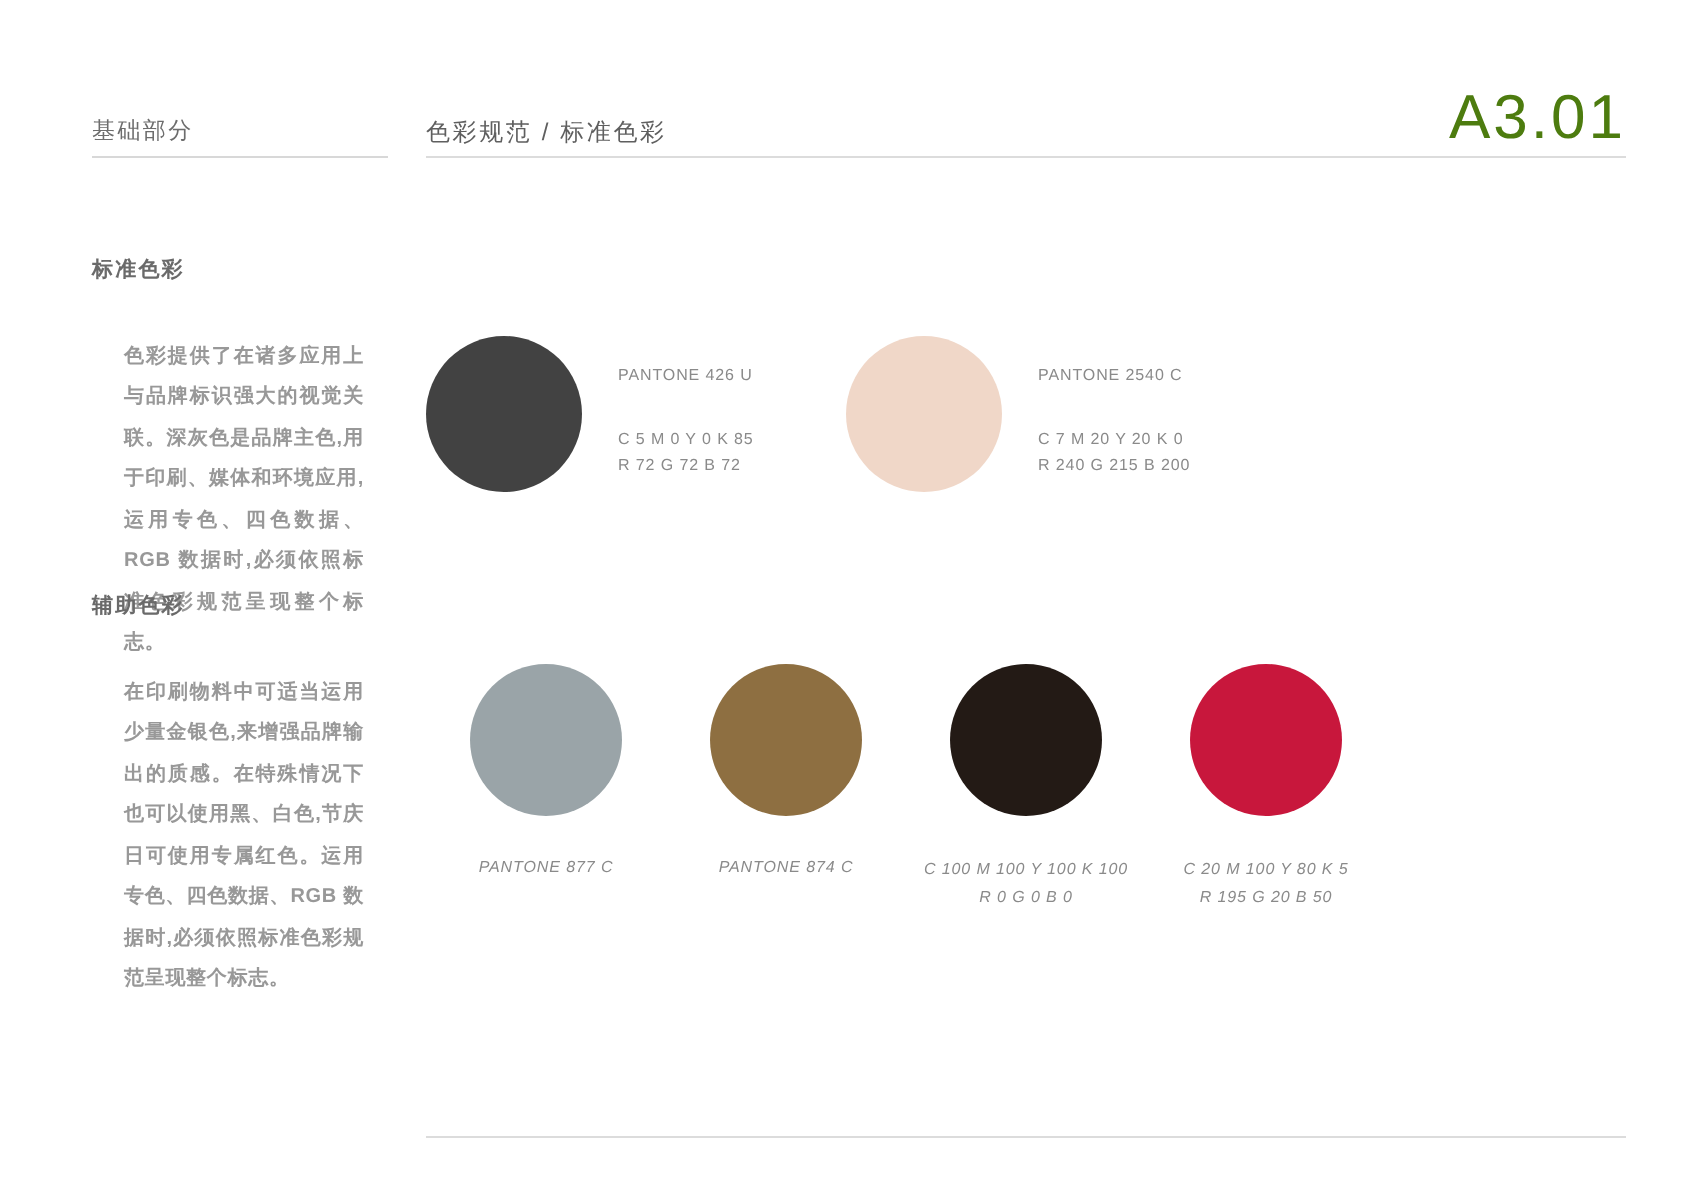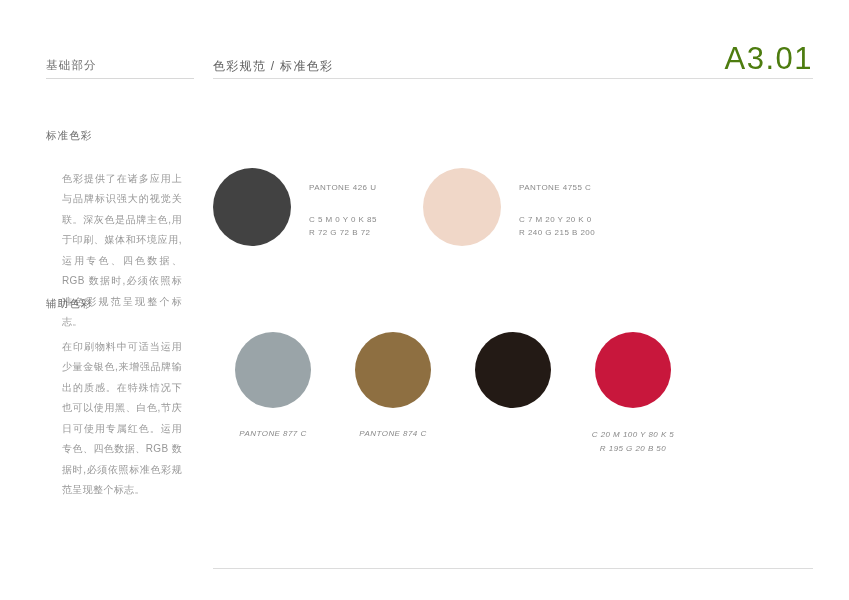--- a/index.html
+++ b/index.html
@@ -75,20 +75,21 @@
     letter-spacing: 1.5px;
     color: #4d7c0f;
     white-space: nowrap;
   }
 
   
   .side-block {
     position: absolute;
     left: 46px;
     width: 152px;
+    font-weight: bold;
   }
   .side-block.b1 { top: 128px; }
   .side-block.b2 { top: 296px; }
 
   .side-title {
     font-size: 10.5px;
     letter-spacing: 1.1px;
     color: #6a6a6a;
     margin: 0 0 26px 0;
     line-height: 1.4;
@@ -228,21 +229,21 @@
         <div class="color-values">
           <div class="cmyk-line">C 5 M 0 Y 0 K 85</div>
           <div class="rgb-line">R 72 G 72 B 72</div>
         </div>
       </div>
     </div>
 
     <div class="sw-primary">
       <div class="circle-lg" style="background-color: rgb(240, 215, 200);"></div>
       <div class="sw-text">
-        <div class="pantone-name">PANTONE 4755 C</div>
+        <div class="pantone-name">PANTONE 2540 C</div>
         <div class="color-values">
           <div class="cmyk-line">C 7 M 20 Y 20 K 0</div>
           <div class="rgb-line">R 240 G 215 B 200</div>
         </div>
       </div>
     </div>
 
   </div>
 
   <div class="swatch-row row-secondary">
@@ -260,20 +261,25 @@
       <div class="circle-md" style="background-color: rgb(142, 111, 65);"></div>
       <div class="sw-text">
         <div class="pantone-name">PANTONE 874 C</div>
         <div class="cmyk-line"></div>
         <div class="rgb-line"></div>
       </div>
     </div>
 
     <div class="sw-secondary">
       <div class="circle-md" style="background-color: rgb(35, 26, 21);"></div>
+      <div class="sw-text">
+        <div class="pantone-name"></div>
+        <div class="cmyk-line">C 100 M 100 Y 100 K 100</div>
+        <div class="rgb-line">R 0 G 0 B 0</div>
+      </div>
     </div>
 
 
     <div class="sw-secondary">
       <div class="circle-md" style="background-color: rgb(200, 23, 60);"></div>
       <div class="sw-text">
         <div class="pantone-name"></div>
         <div class="cmyk-line">C 20 M 100 Y 80 K 5</div>
         <div class="rgb-line">R 195 G 20 B 50</div>
       </div>

